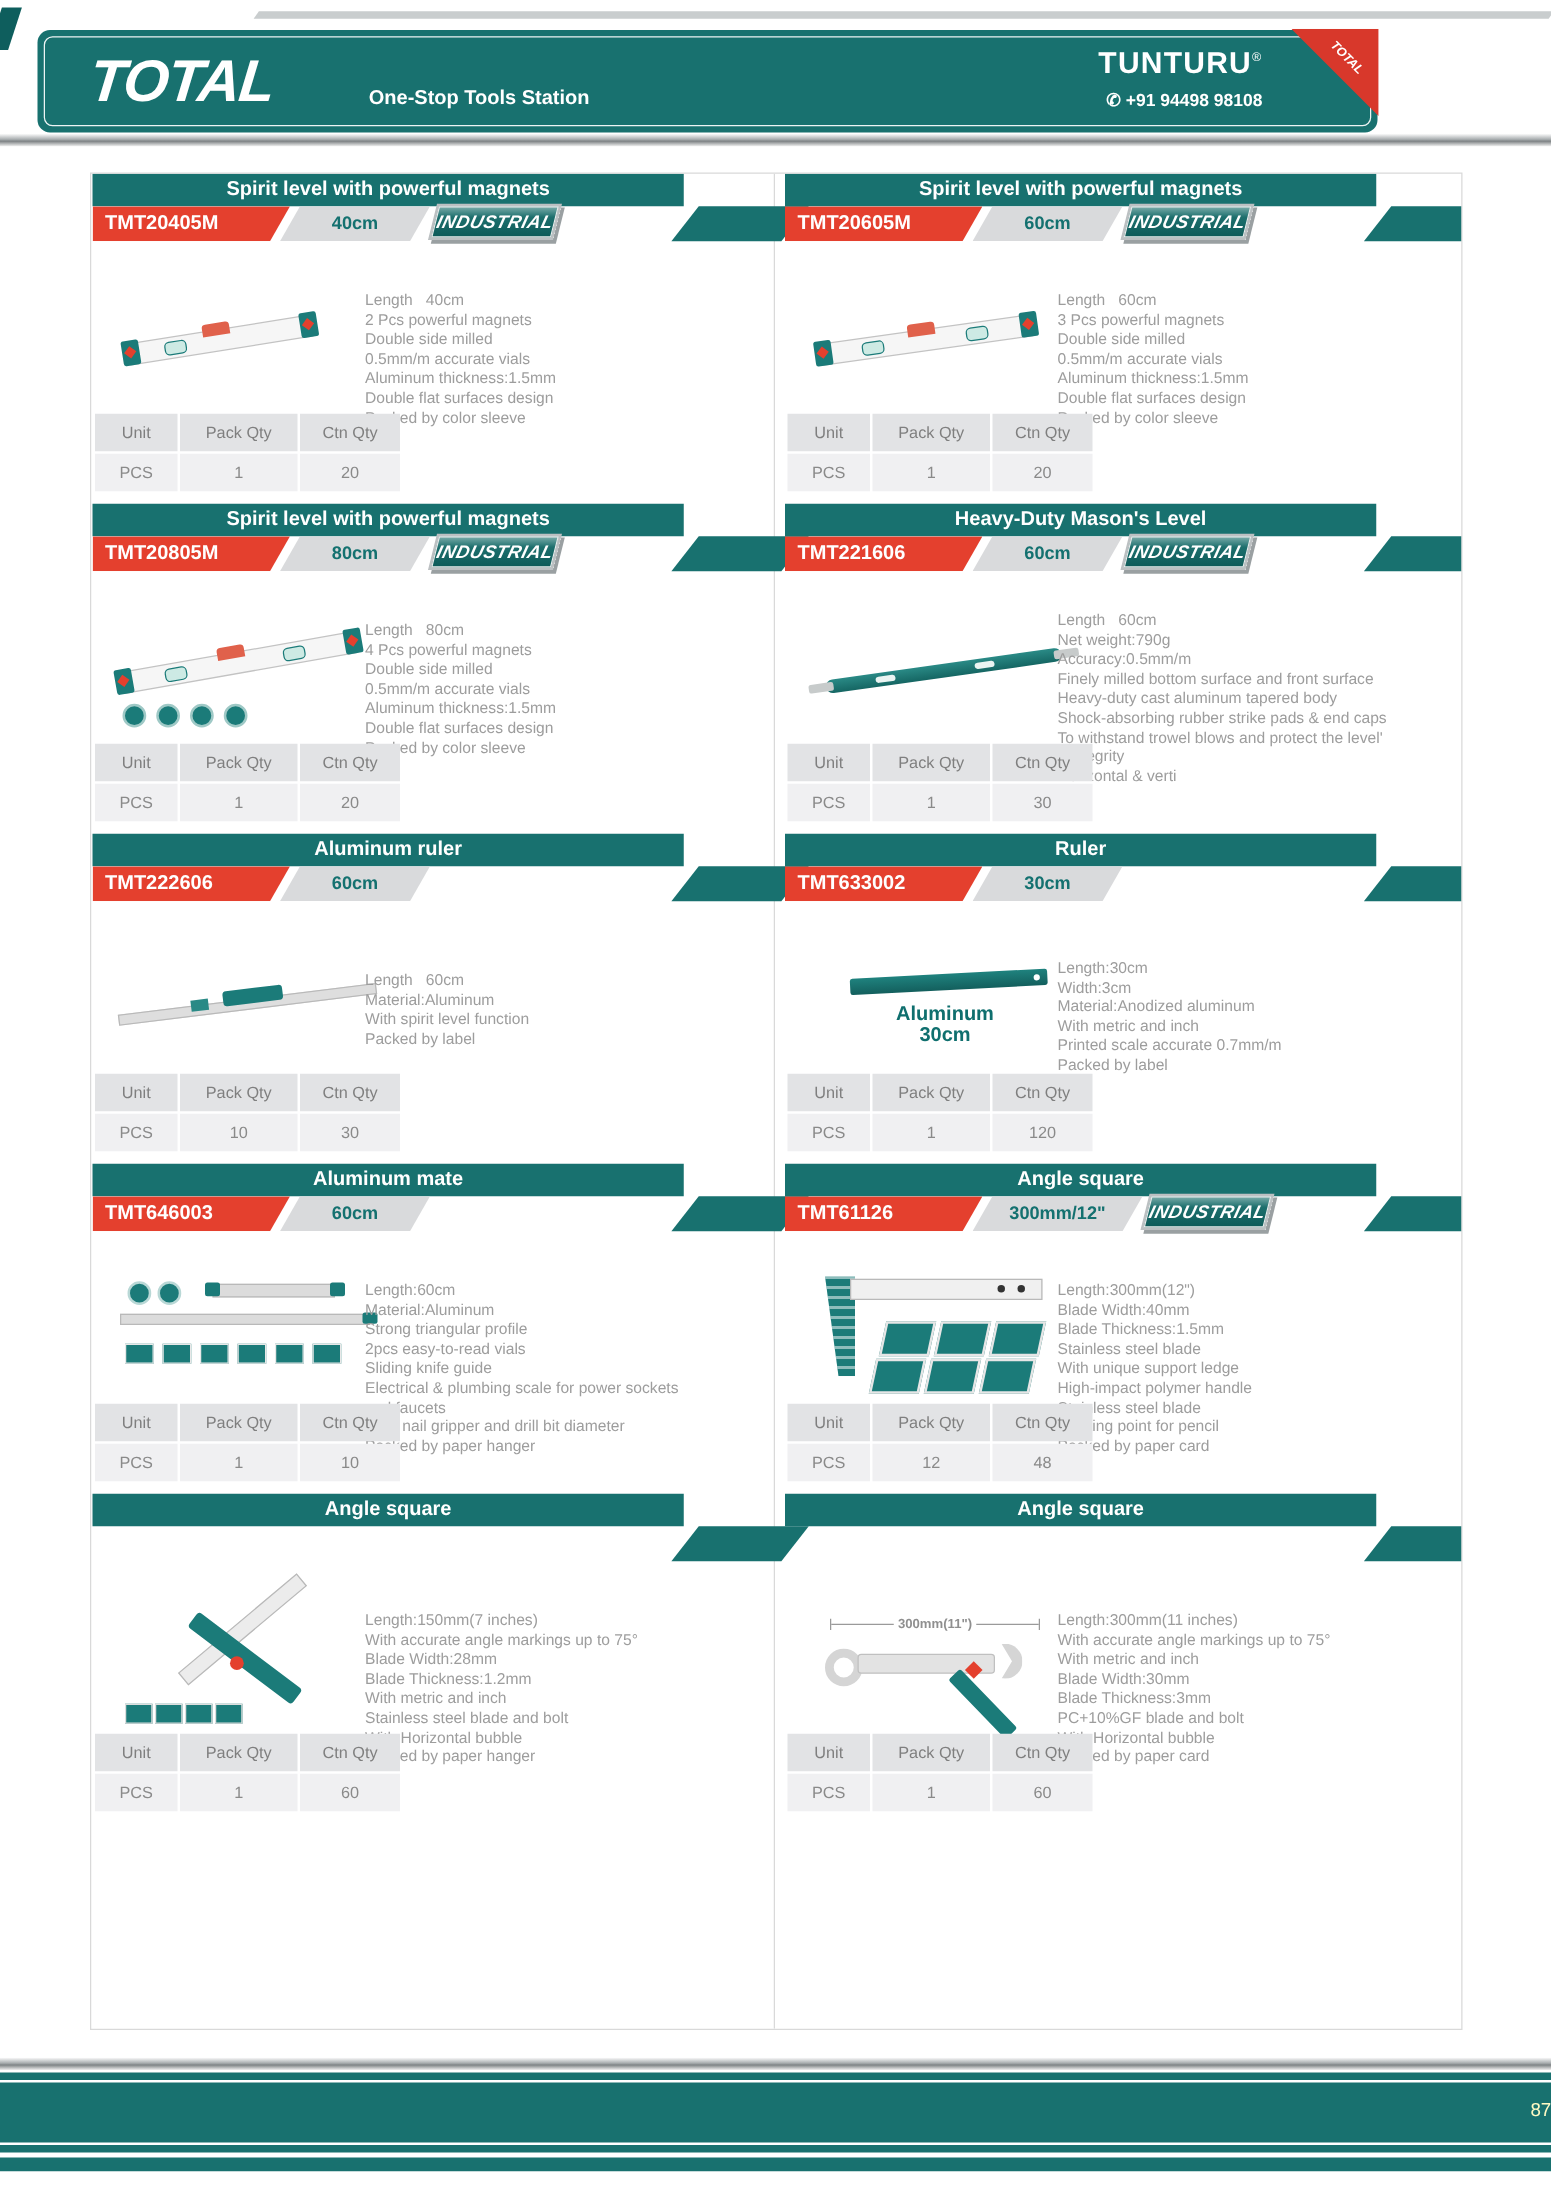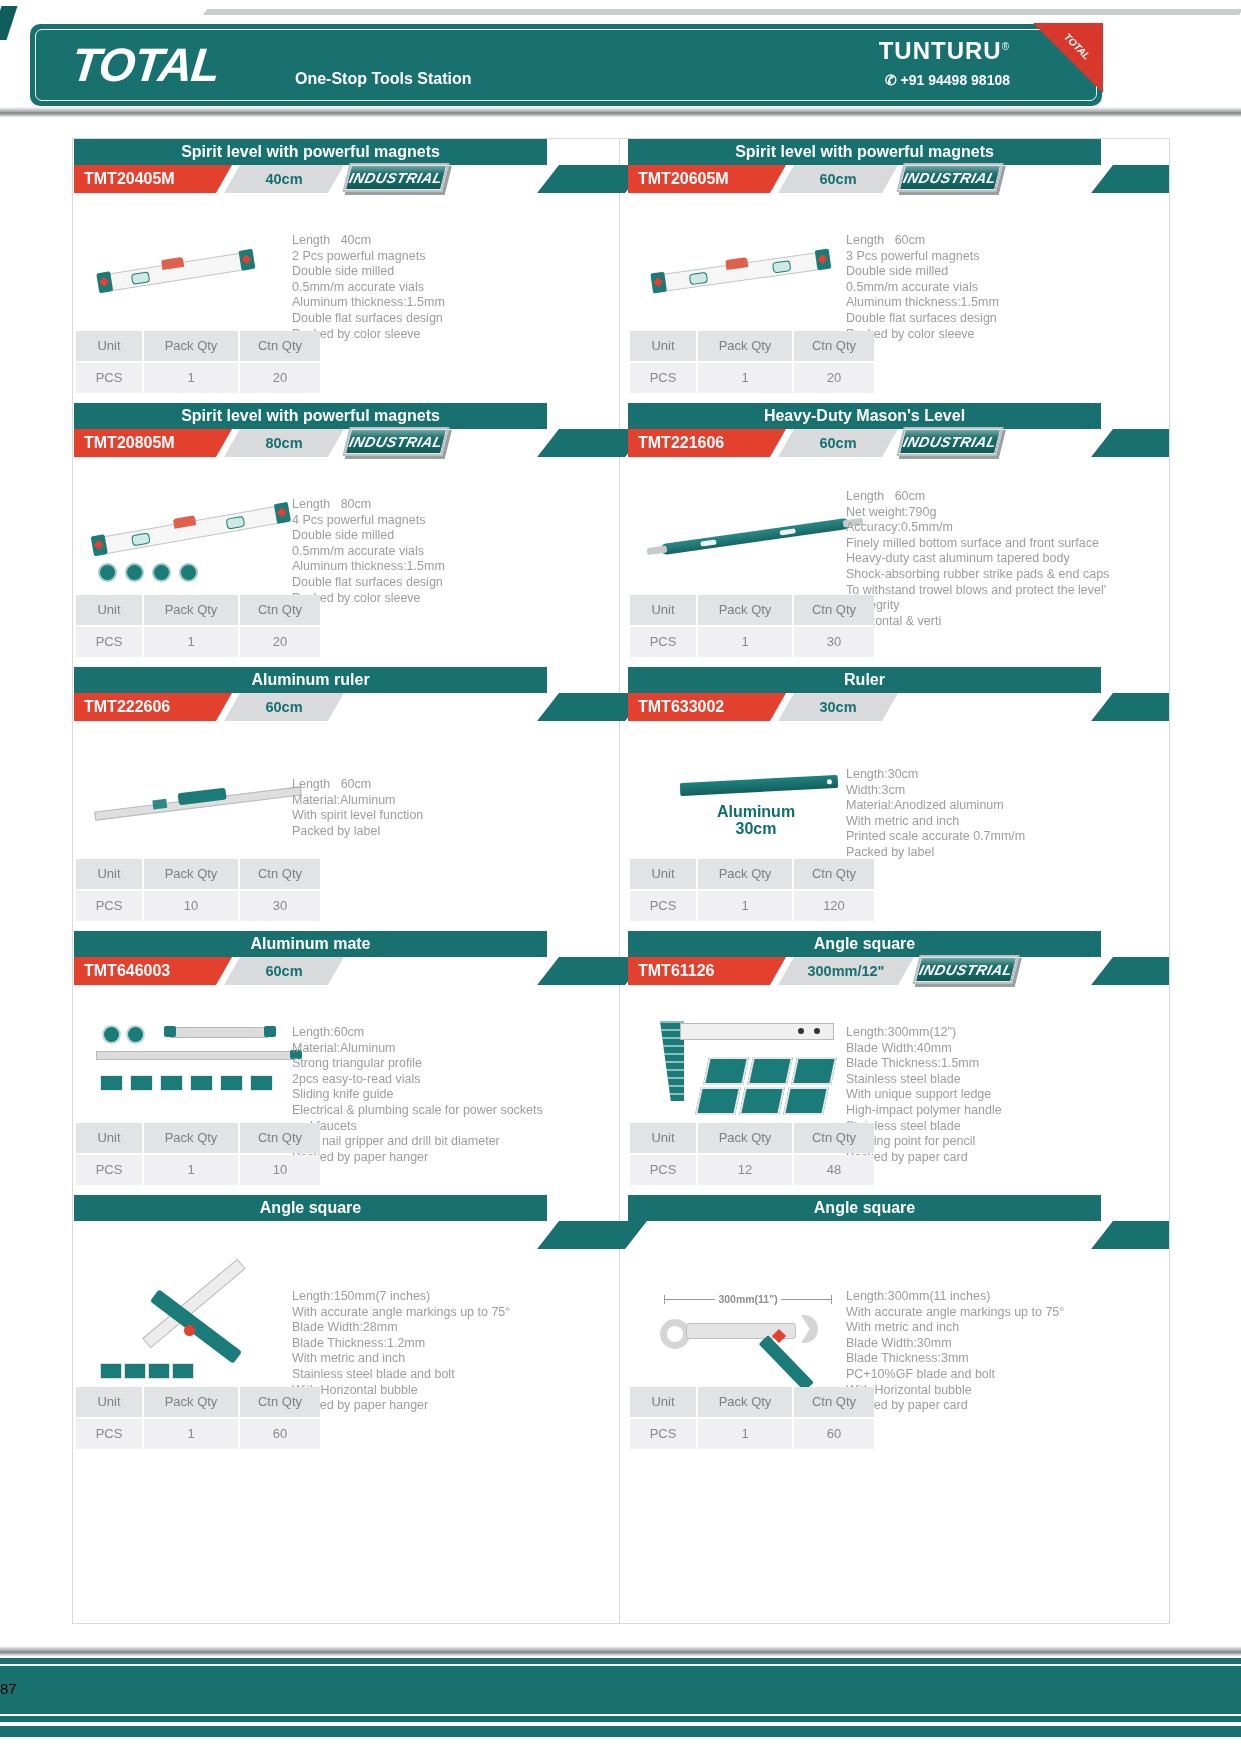--- a/index.html
+++ b/index.html
@@ -105,21 +105,21 @@
   .t3 .jaw{position:absolute;left:144px;top:36px;width:28px;height:28px;border-radius:50%;background:#d5d5d5;
            clip-path:polygon(0 0,60% 0,30% 50%,60% 100%,0 100%);transform:rotate(180deg);}
   .t3 .arm{position:absolute;left:122px;top:56px;width:66px;height:13px;background:#1b7b79;border-radius:2px;transform:rotate(46deg);transform-origin:top left;}
   .t3 .rw{position:absolute;left:128px;top:52px;width:10px;height:10px;background:#e4402e;transform:rotate(45deg);}
 
   
   .silver.ftr{top:1646px;}
   .fband{position:absolute;left:0;top:1658px;width:1241px;height:64px;background:#18716f;}
   .fband .hl{position:absolute;left:0;right:0;height:2px;background:#fff;}
   .fband .hl.a{top:6px;} .fband .hl.b{bottom:6px;}
-  .pageno{position:absolute;left:0;right:0;top:22px;text-align:left;color:#000000;font-size:15px;}
+  .pageno{position:absolute;left:0;right:0;top:22px;text-align:right;color:#fef9c3;font-size:15px;}
   .fstrip{position:absolute;left:0;top:1726px;width:1241px;height:11px;background:#18716f;}
 </style>
 </head>
 <body>
 
 <div class="page">
 
   <div class="top-stripe"></div>
   <div class="left-wedge"></div>
   <div class="banner">

